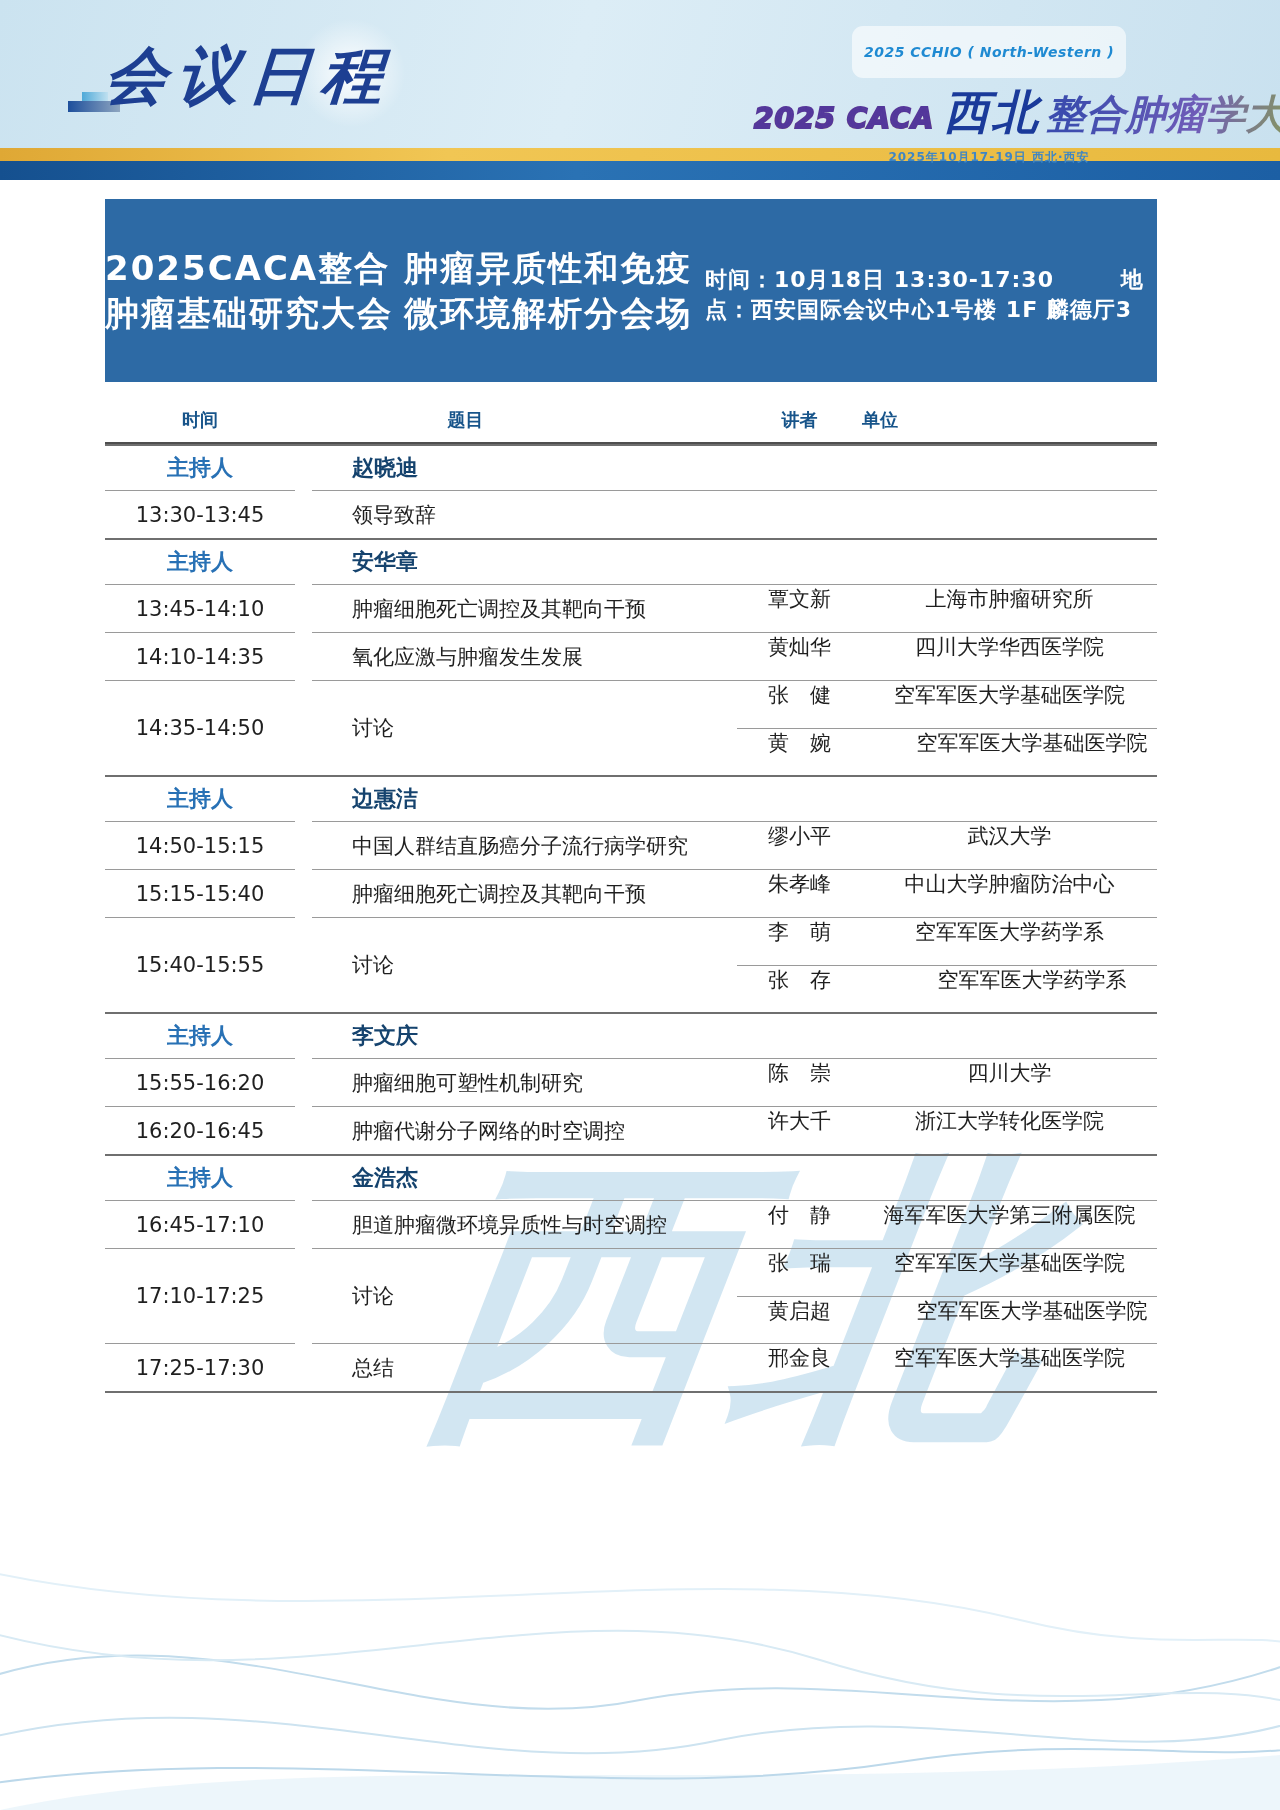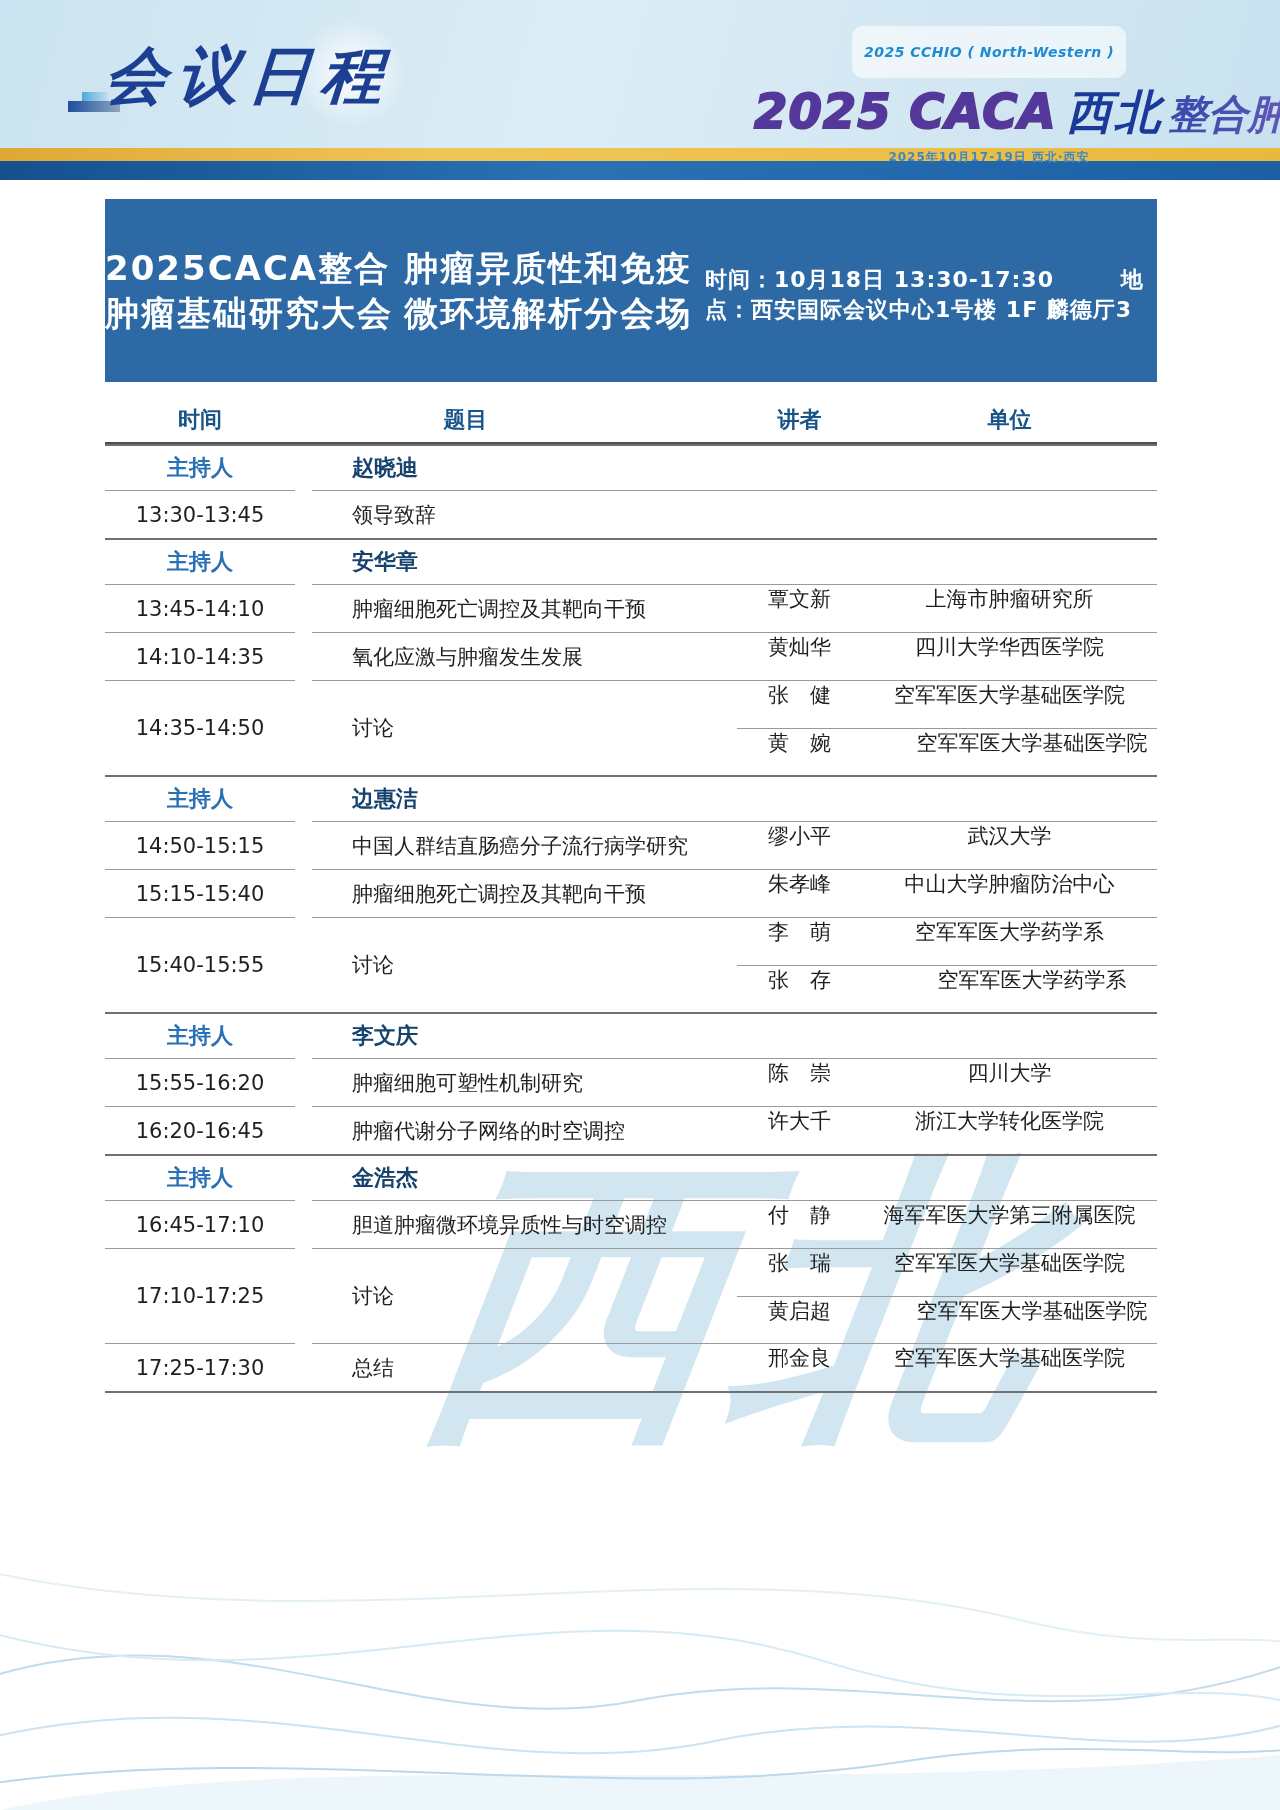--- a/index.html
+++ b/index.html
@@ -20,21 +20,21 @@
   .step-icon .s1 { position:absolute; left:14px; top:4px; width:26px; height:9px;
     background:linear-gradient(90deg,#4fa9d8,#bfe0f0); }
   .step-icon .s2 { position:absolute; left:0; top:13px; width:52px; height:11px;
     background:linear-gradient(90deg,#1d4f9c,#8fa6c0); }
 
   .logo { position:absolute; right:56px; top:26px; width:470px; text-align:center; z-index:2; }
   .logo-badge { display:inline-block; font-size:14px; font-weight:bold; font-style:italic;
     color:#1f8ad2; background:rgba(255,255,255,0.6); padding:18px 12px; border-radius:11px;
     letter-spacing:0.5px; }
   .logo-main { margin-top:4px; white-space:nowrap; font-weight:bold; font-style:italic; }
-  .logo-en { font-size:48px; letter-spacing:1px;
+  .logo-en { font-size:28px; letter-spacing:1px;
     background:linear-gradient(180deg,#fffdf0 20%,#f6dd66 80%);
     -webkit-background-clip:text; background-clip:text; color:transparent;
     -webkit-text-stroke:2px #53379b;
     text-shadow:0 0 1px #53379b; padding-right:4px; }
   .logo-region { font-family:"DejaVu Serif","Liberation Serif",serif; font-size:46px;
     color:#1a3a9a; letter-spacing:2px; }
   .logo-cn { font-family:"DejaVu Serif","Liberation Serif",serif; font-size:40px;
     background:linear-gradient(100deg,#3c4cae 10%,#6f5cb8 55%,#8fae3e 100%);
     -webkit-background-clip:text; background-clip:text; color:transparent; }
   .logo-dates { margin-top:5px; font-size:12px; font-weight:bold; color:#3f86c4; letter-spacing:1px; }
@@ -46,26 +46,26 @@
   main { position:relative; z-index:2; margin-left:105px; width:1052px; }
   .session-box { margin-top:19px; height:183px; background:#2d6aa5; color:#ffffff;
     display:flex; align-items:center; justify-content:center; }
   .session-box .t1, .session-box .t2 { font-size:34px; font-weight:bold; letter-spacing:2px; line-height:1.32; }
   .session-box .t3 { margin-top:9px; font-size:22px; font-weight:bold; letter-spacing:1px; }
   .session-box .t3 .loc { margin-left:58px;text-align:right; }
 
   
   .schedule { margin-top:15px; position:relative; }
   .thead { display:flex; align-items:center; height:47px;
-    border-bottom:2px solid #4f4f4f; color:#17548a; font-weight:bold; font-size:22px; }
+    border-bottom:2px solid #4f4f4f; color:#17548a; font-weight:bold; font-size:18px; }
   .h-time { width:190px; text-align:center; }
   .h-gap  { width:17px; }
   .h-topic{ width:425px; text-align:center; padding-right:118px; }
   .h-speaker { width:125px; text-align:center; }
-  .h-unit { flex:1; text-align:center; }
+  .h-unit { flex:1; text-align:left; }
 
   #tbody { border-bottom:2px solid #6f6f6f; }
   .row { display:flex; align-items:stretch; min-height:47px; }
   .row.sec { border-top:2px solid #6f6f6f; }
   .c-time { width:190px; display:flex; align-items:center; justify-content:center;
     font-size:21px; color:#1f1f1f; border-bottom:1px solid #9a9a9a; }
   .c-gap { width:17px; }
   .c-rest { flex:1; display:flex; align-items:center; border-bottom:1px solid #9a9a9a; }
   .row.nob .c-time, .row.nob .c-rest { border-bottom:none; }
   .c-topic { width:425px; padding-left:40px; font-size:21px; color:#1f1f1f;

